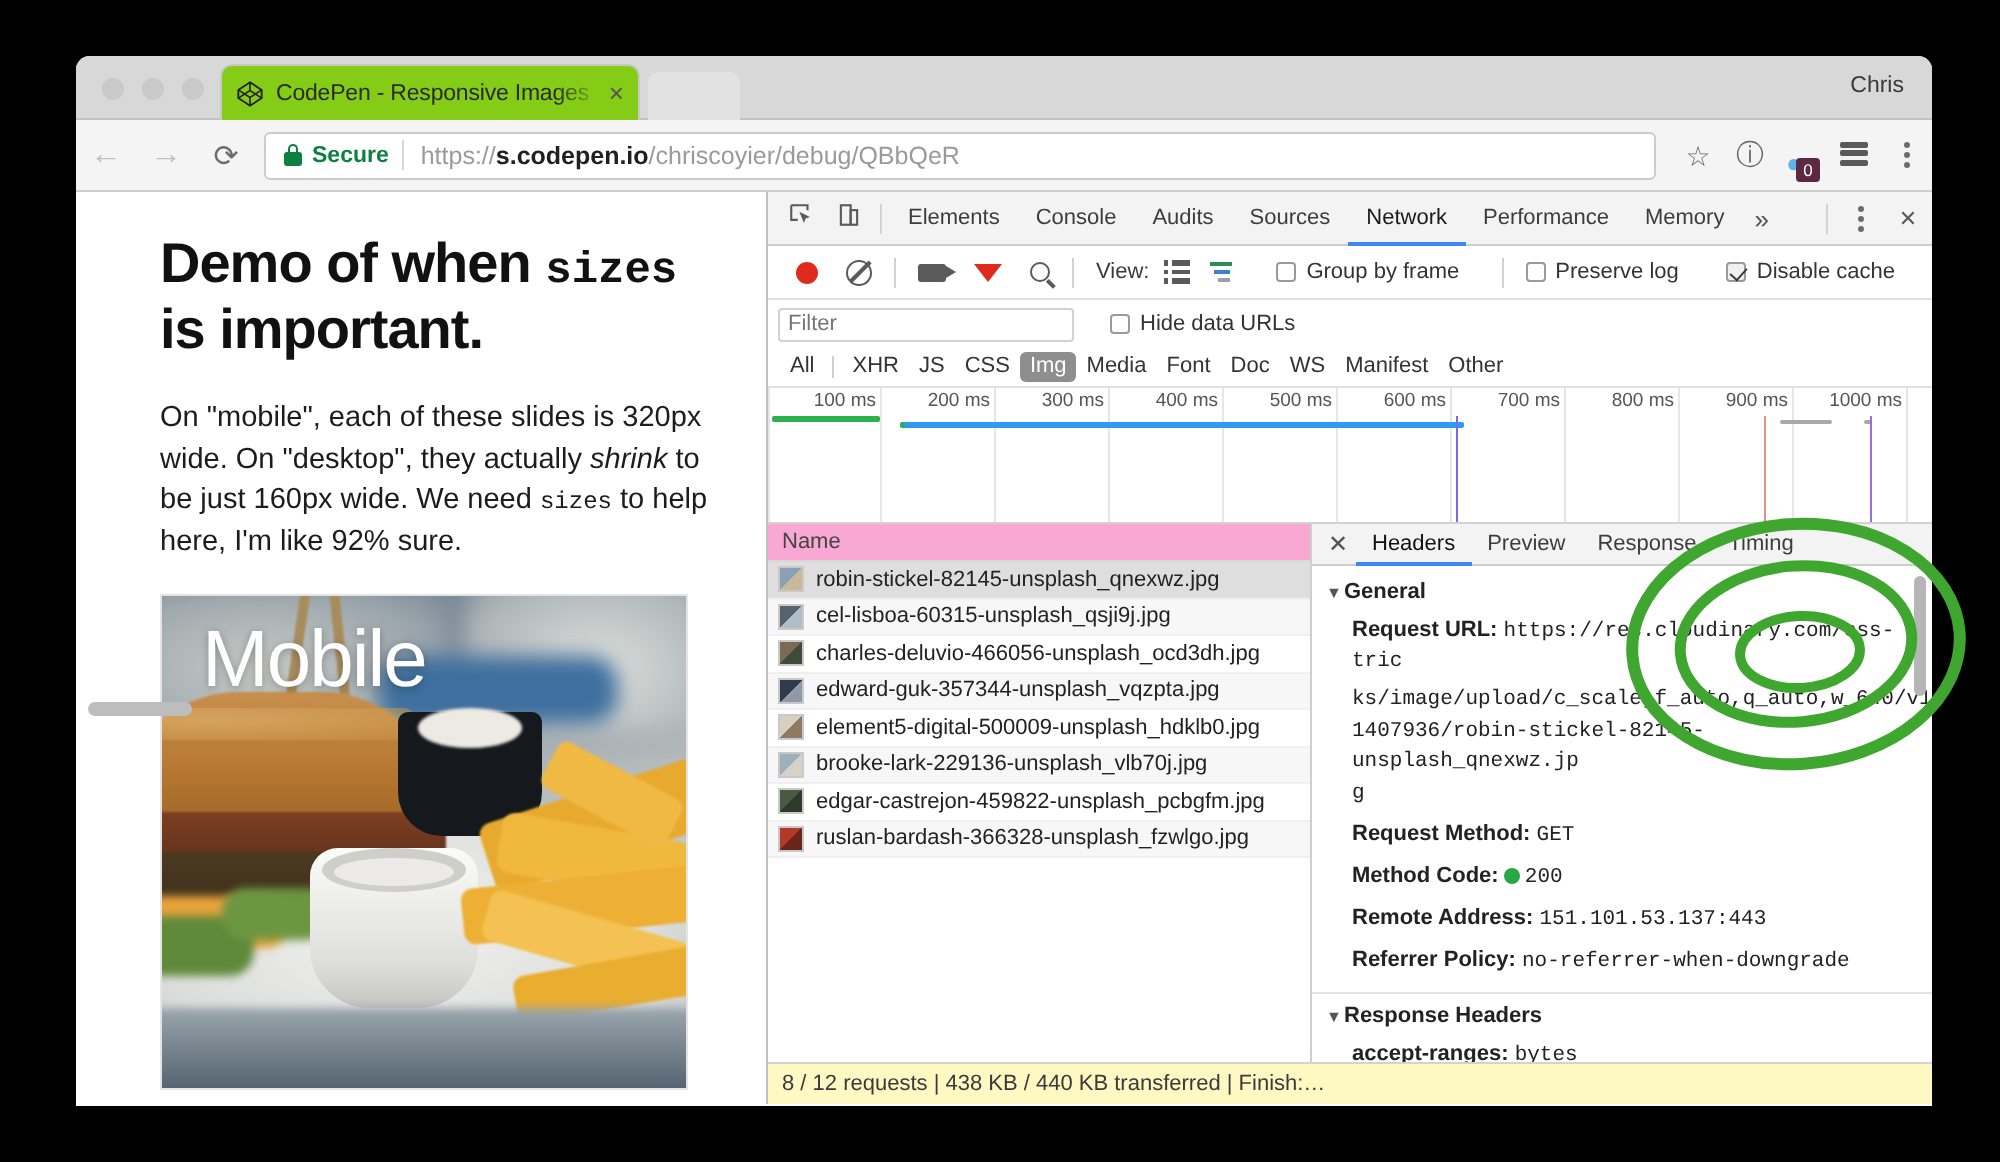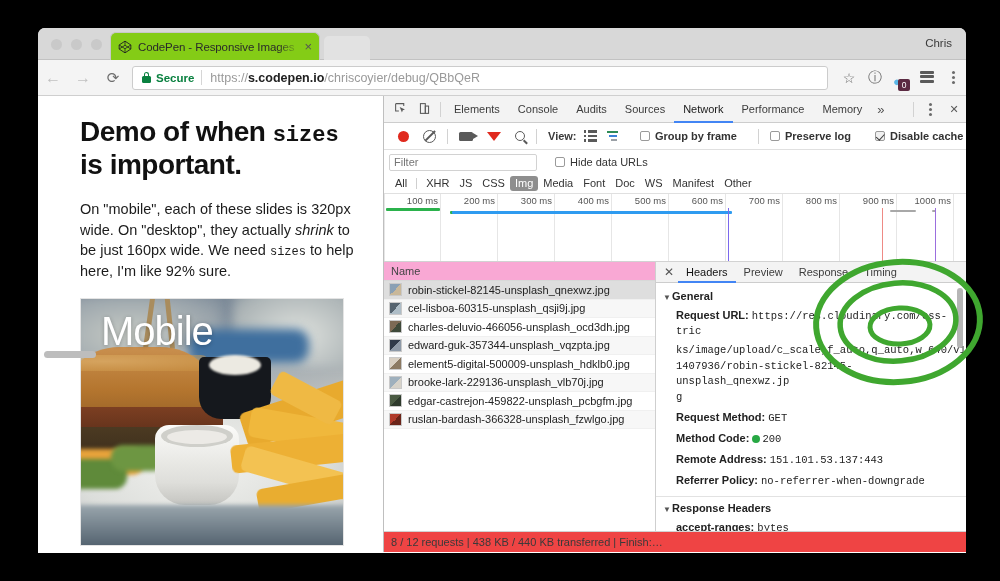--- a/index.html
+++ b/index.html
@@ -144,21 +144,21 @@
     background:#5a5a5a; transform: rotate(-45deg); }
   .cam-ic { width: 14px; height: 9px; background: #5a5a5a; border-radius: 1.5px; position: relative; flex:none; }
   .cam-ic:after { content:''; position:absolute; right:-5px; top:1px; border-left:5px solid #5a5a5a;
     border-top:3.5px solid transparent; border-bottom:3.5px solid transparent; }
   .funnel-ic { width: 0; height: 0; border-left: 7px solid transparent; border-right: 7px solid transparent;
     border-top: 9px solid #e02a1e; position: relative; flex: none; }
   .funnel-ic:after { content:''; position:absolute; left:-1px; top:9px; width:2px; height:4px; background:#e02a1e; }
   .search-ic { width: 10px; height: 10px; border: 1.6px solid #5a5a5a; border-radius: 50%; position: relative; flex:none; }
   .search-ic:after { content:''; position:absolute; right:-4px; bottom:-3px; width:5px; height:1.7px;
     background:#5a5a5a; transform: rotate(45deg); }
-  .ctrl-slot { padding: 0 7px; display: flex; align-items: center; font-weight: bold; }
+  .ctrl-slot { padding: 0 7px; display: flex; align-items: center; }
   .view-label { color: #3a3a3a; margin-right: 7px; }
   .lv-icon { display: inline-flex; align-items: center; gap: 2px; margin-right: 10px; }
   .lv-icon .bars { display: flex; flex-direction: column; gap: 2px; }
   .lv-icon .bars i { display:block; width: 9px; height: 2.5px; background: #5a5a5a; }
   .lv-icon .dots { display: flex; flex-direction: column; gap: 2px; }
   .lv-icon .dots i { display:block; width: 2.5px; height: 2.5px; background: #5a5a5a; }
   .wf-icon { position: relative; width: 13px; height: 11px; margin-right: 6px; }
   .wf-icon i { position: absolute; height: 2.5px; background: #2e8b57; }
   .cb { width: 10px; height: 10px; border: 1px solid #9a9a9a; border-radius: 2px; background: #fff;
     display: inline-block; vertical-align: -1px; margin-right: 5px; flex: none; position: relative; }
@@ -217,21 +217,21 @@
   .hdr-line { padding: 2.5px 6px 2.5px 20px; font-size: 11px; color: #222; line-height: 1.32; }
   .hdr-line b { font-weight: bold; }
   .hv { font-family: "Liberation Mono", monospace; font-size: 10.5px; }
   .hdr-divider { height: 1px; background: #e2e2e2; margin: 5px 0 3px 0; }
   .status-dot { display: inline-block; width: 8px; height: 8px; border-radius: 50%; background: #27a844;
     vertical-align: -1px; margin-right: 2px; }
   #hdr-scroll { position: absolute; right: 3px; top: 26px; width: 6px; height: 60px;
     background: #b6b6b6; border-radius: 3px; }
 
   
-  #dt-status { height: 21px; border-top: 1px solid #d2d2d2; background: #ef4444;
+  #dt-status { height: 21px; border-top: 1px solid #d2d2d2; background: #fef9c3;
     display: flex; align-items: center; padding-left: 7px; color: #3a3a3a; font-size: 11px; flex: none; }
 
   
   #annot { position: absolute; inset: 0; pointer-events: none; }
 </style>
 </head>
 <body>
 
 <div id="root">
  <div id="window">

